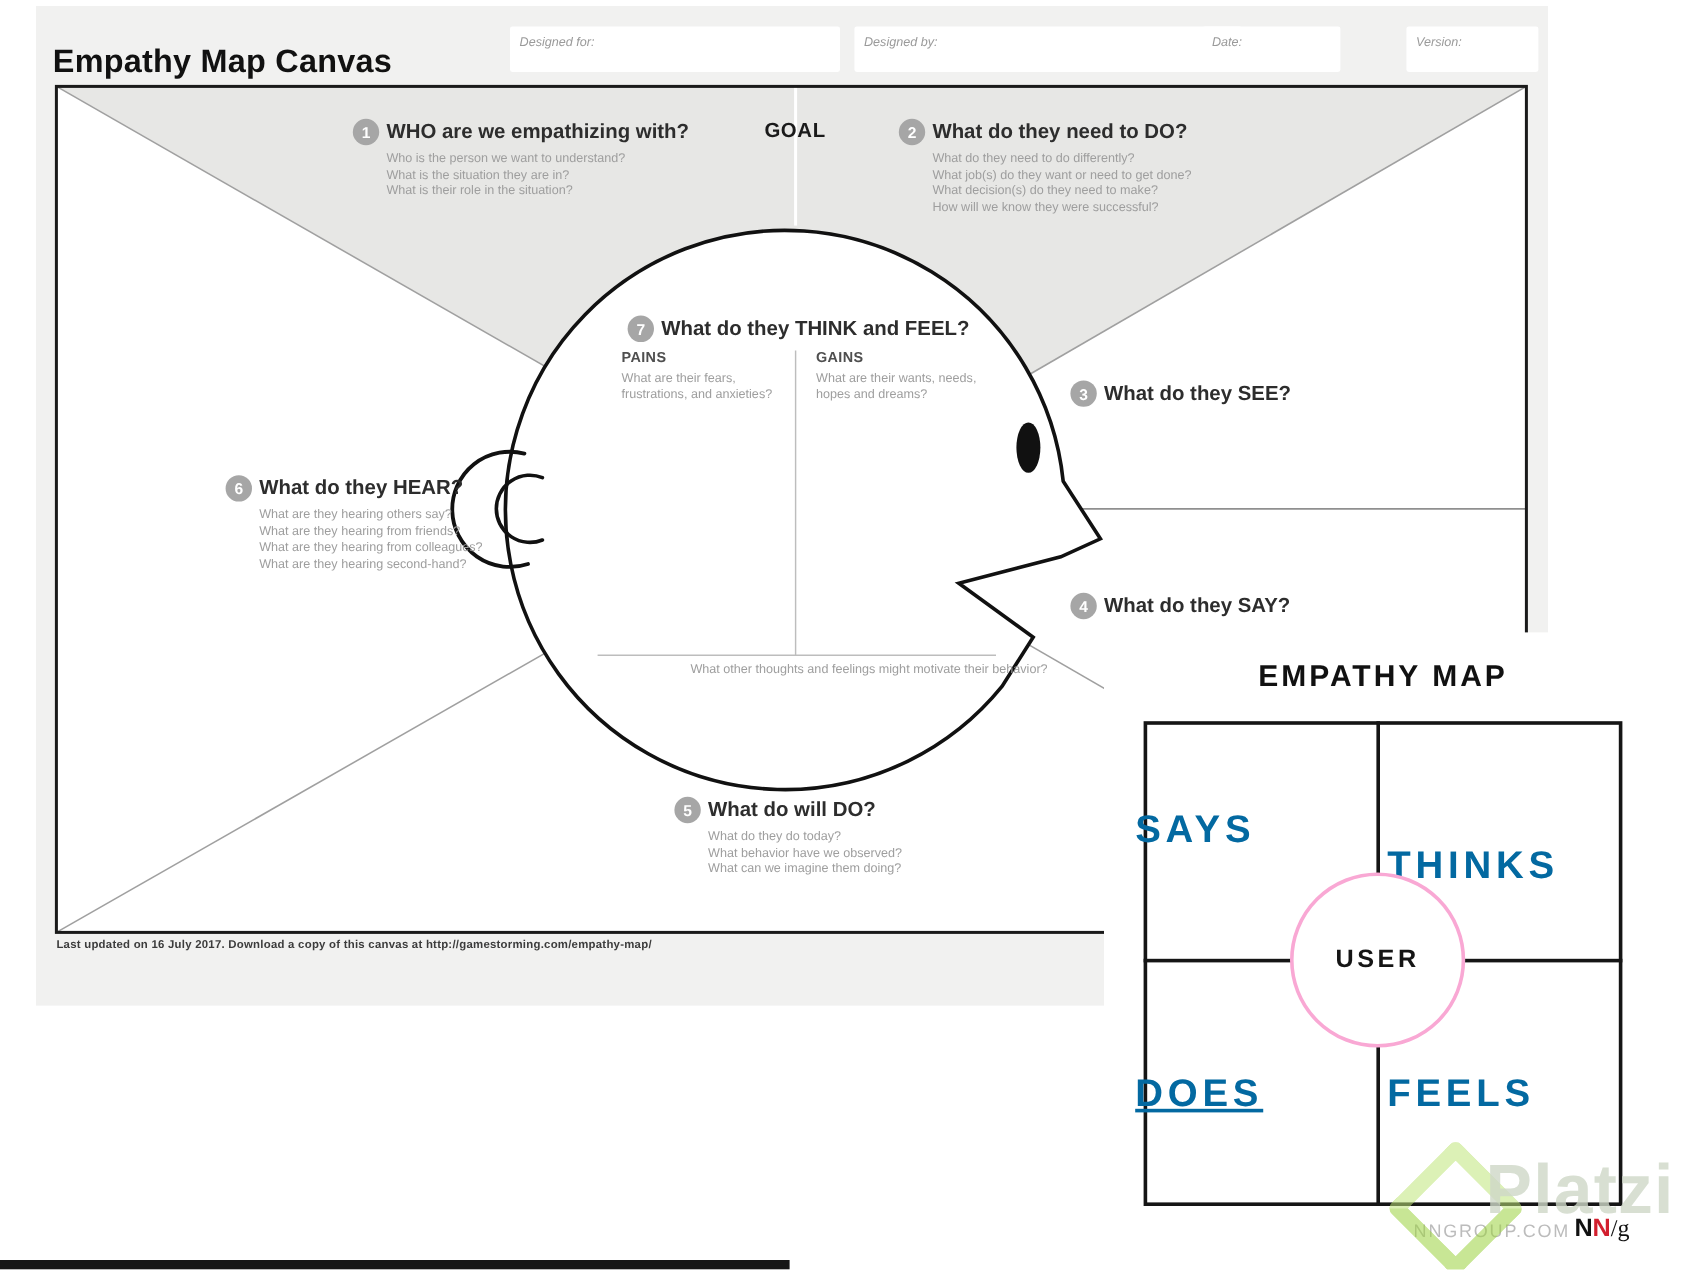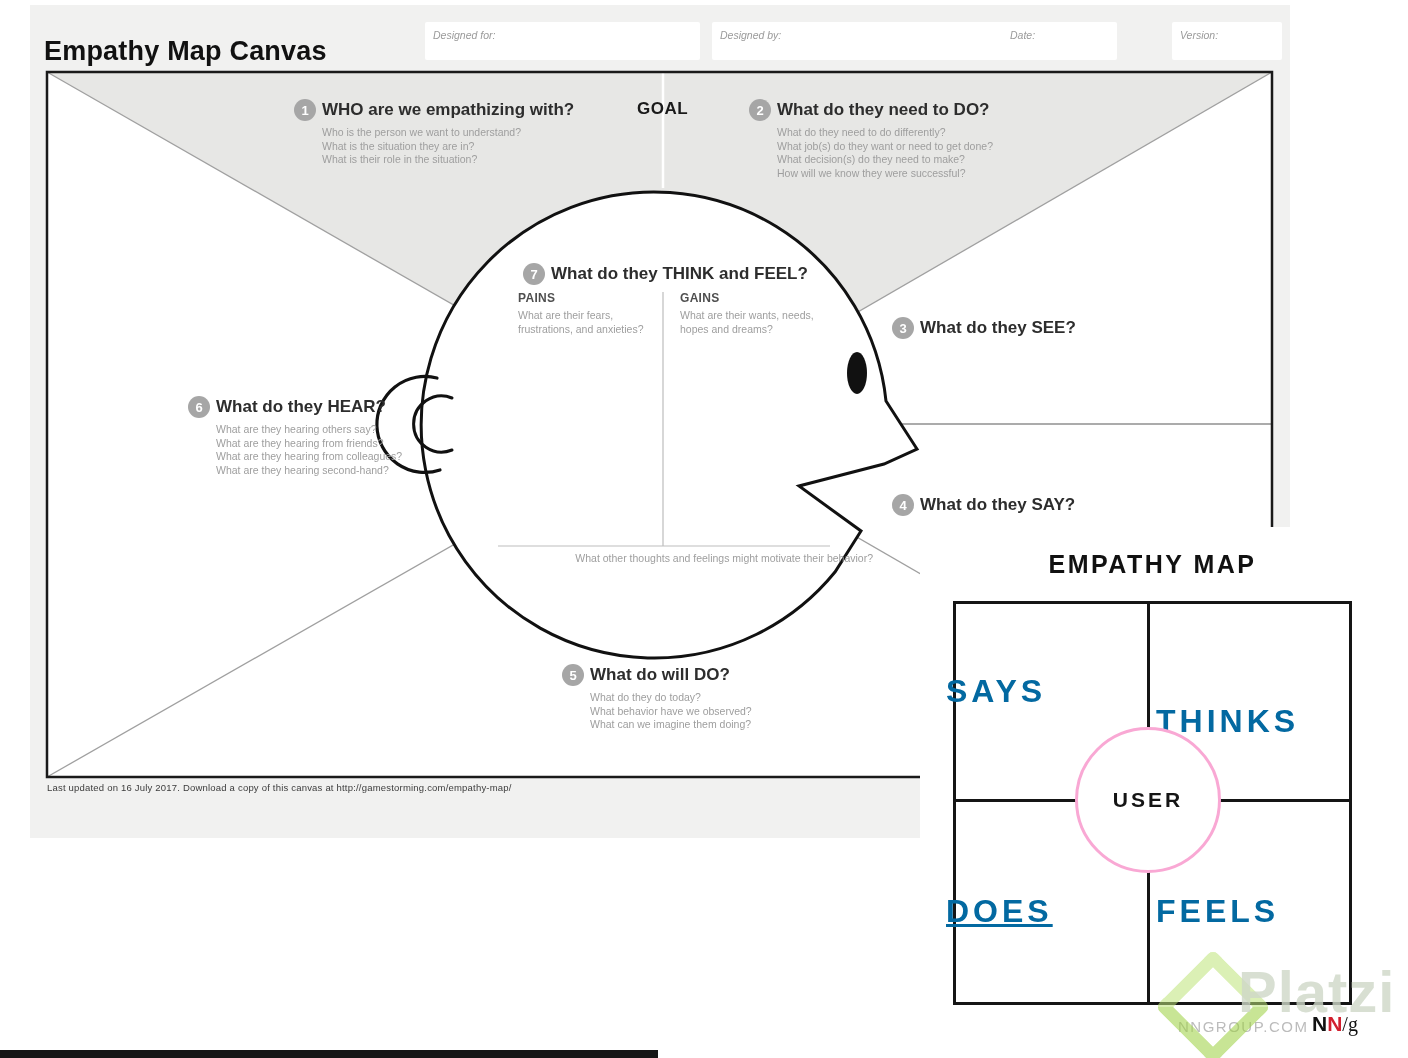--- a/index.html
+++ b/index.html
@@ -19,21 +19,21 @@
   .section{position:absolute;}
   .badge{position:absolute;left:-28px;top:-1px;width:22px;height:22px;border-radius:50%;
          background:#a6a6a6;color:#fff;font-size:13px;font-weight:700;
          display:flex;align-items:center;justify-content:center;}
   .sec-title{font-size:17px;font-weight:700;color:#2d2d2d;white-space:nowrap;}
   .sec-questions{margin-top:6px;font-size:10.5px;line-height:13.5px;color:#9e9e9e;}
   .goal{left:637px;top:99px;font-size:17px;font-weight:800;color:#1a1a1a;letter-spacing:.5px;}
   .subhead{font-size:12px;font-weight:700;color:#4f4f4f;letter-spacing:.3px;}
   .subtext{margin-top:4px;font-size:10.5px;line-height:13.5px;color:#9e9e9e;}
   .center-q{left:453px;top:552px;width:420px;text-align:right;font-size:10.5px;color:#9e9e9e;}
-  .footer-note{left:47px;top:782px;font-size:9.5px;font-weight:400;color:#3c3c3c;letter-spacing:.2px;}
+  .footer-note{left:47px;top:782px;font-size:9.5px;font-weight:700;color:#3c3c3c;letter-spacing:.2px;}
   
   .em-panel{left:920px;top:527px;width:488px;height:521px;background:#fff;}
   .em-title{left:953px;top:550px;width:399px;text-align:center;font-size:25px;font-weight:800;
             color:#111;letter-spacing:2.5px;}
   .em-box{left:953px;top:601px;width:399px;height:404px;border:3px solid #151515;background:#fff;box-sizing:border-box;}
   .em-line{background:#151515;}
   .em-quad{width:196px;text-align:left;font-size:32px;font-weight:800;color:#0369a1;letter-spacing:4px;}
   .em-circle{left:1075px;top:727px;width:146px;height:146px;border:3px solid #f9a8d4;border-radius:50%;
              background:#fff;box-sizing:border-box;display:flex;align-items:center;justify-content:center;
              font-size:21px;font-weight:800;letter-spacing:3px;color:#151515;}

